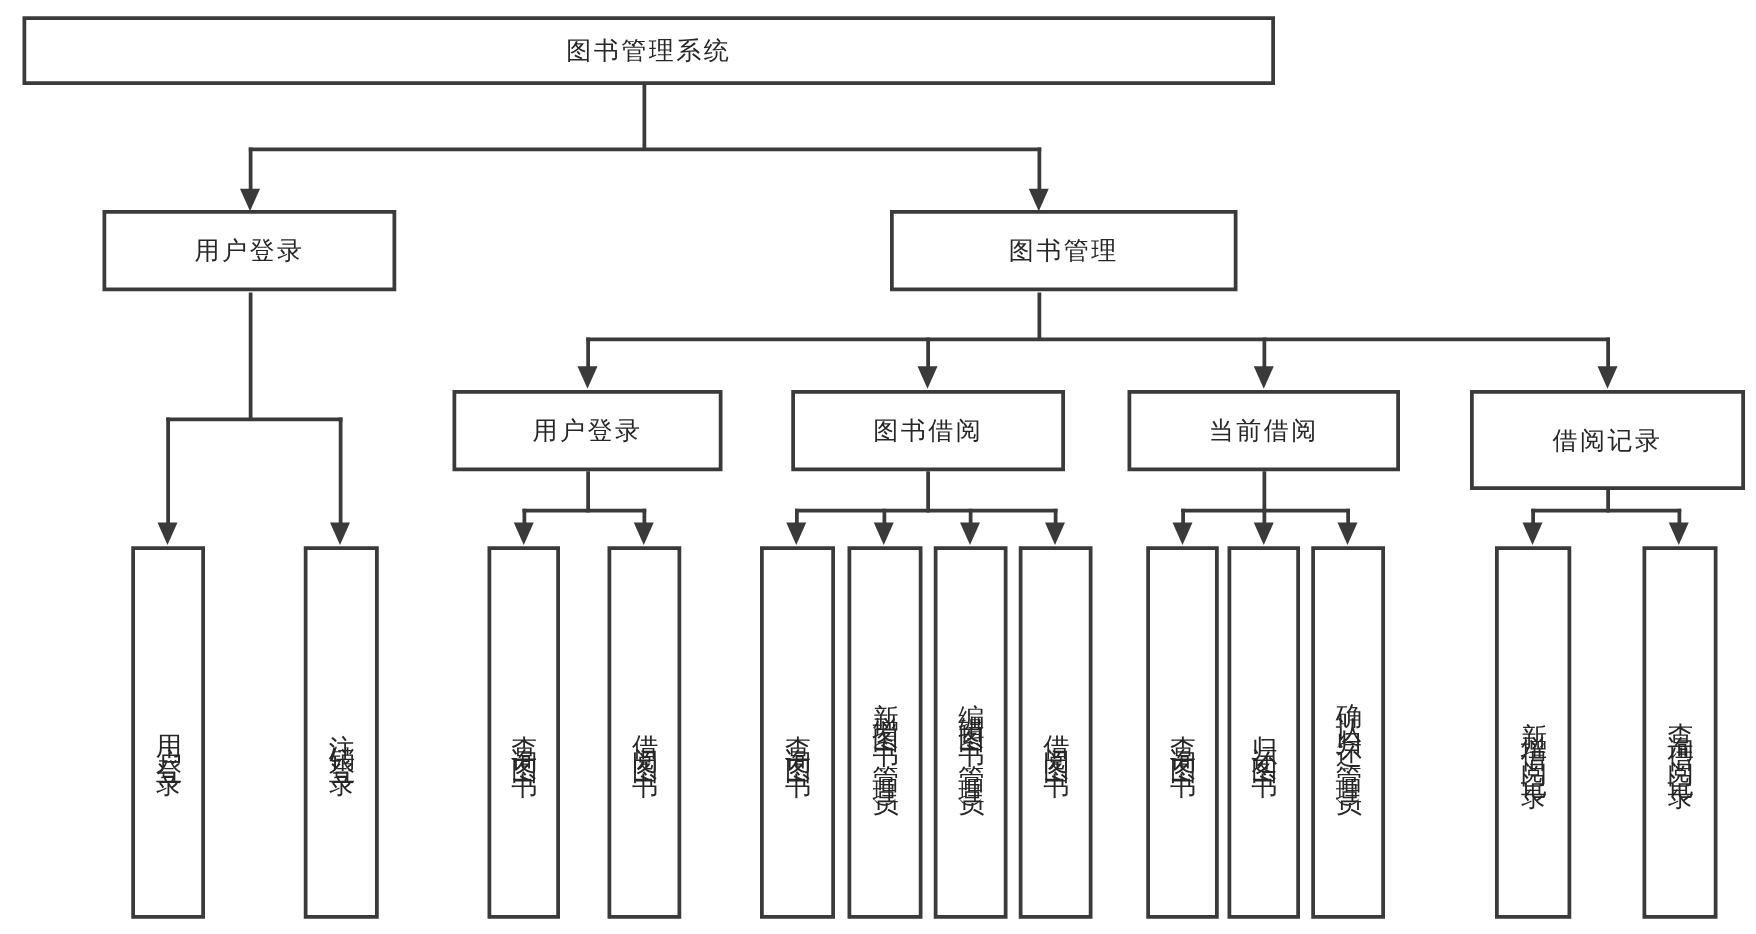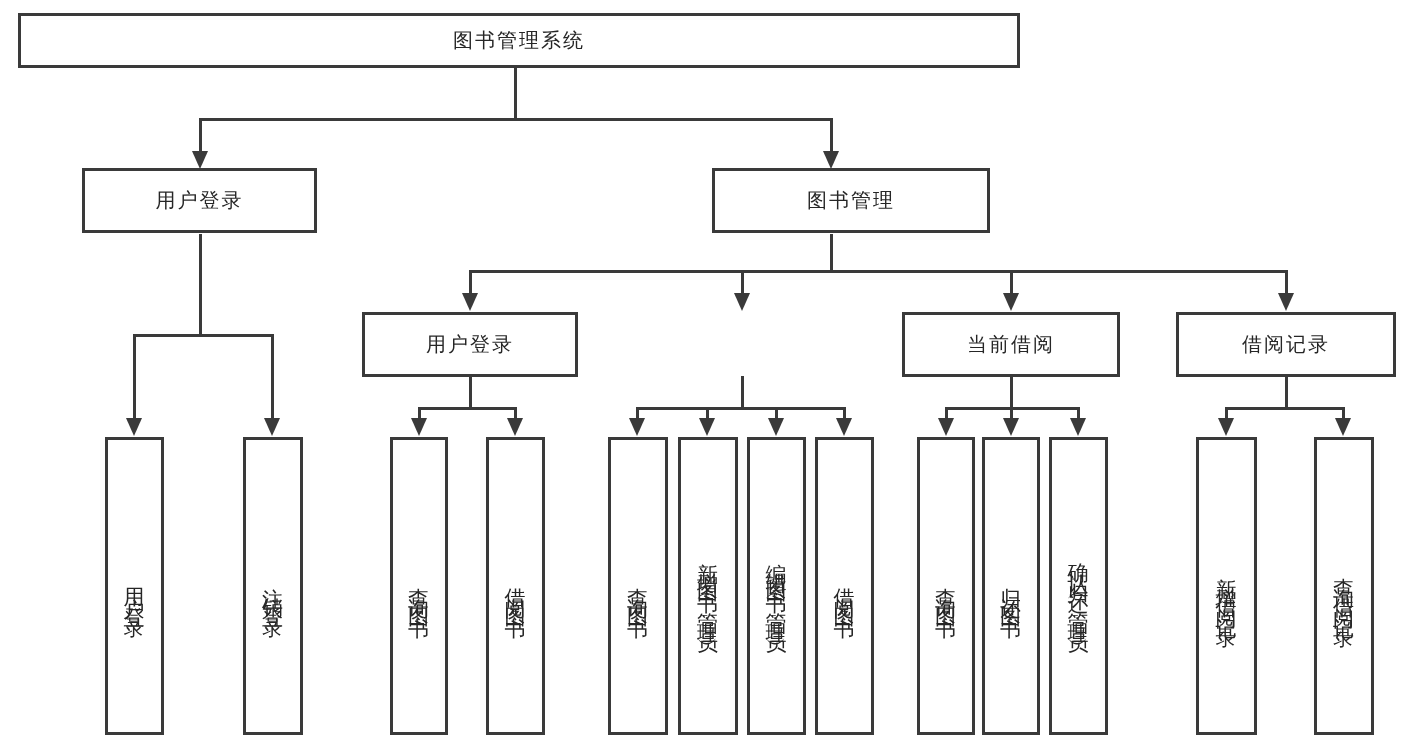--- a/index.html
+++ b/index.html
@@ -133,24 +133,27 @@
   <div class="hbox" style="left:82px;top:168px;width:235px;height:65px">
     <span>用户登录</span>
   </div>
   <div class="hbox" style="left:712px;top:168px;width:278px;height:65px">
     <span>图书管理</span>
   </div>
 
   <div class="hbox" style="left:362px;top:312px;width:216px;height:65px">
     <span>用户登录</span>
   </div>
+  <div class="hbox" style="left:633px;top:312px;width:219px;height:65px">
+    <span>图书借阅</span>
+  </div>
   <div class="hbox" style="left:902px;top:312px;width:218px;height:65px">
     <span>当前借阅</span>
   </div>
-  <div class="hbox" style="left:1176px;top:312px;width:220px;height:65px">
+  <div class="hbox" style="left:1176px;top:312px;width:220px;height:80px">
     <span>借阅记录</span>
   </div>
 
   <div class="vbox" style="left:105px;top:437px;width:59px;height:298px">
     <span>用户登录</span>
   </div>
   <div class="vbox" style="left:243px;top:437px;width:60px;height:298px">
     <span>注销登录</span>
   </div>
 

